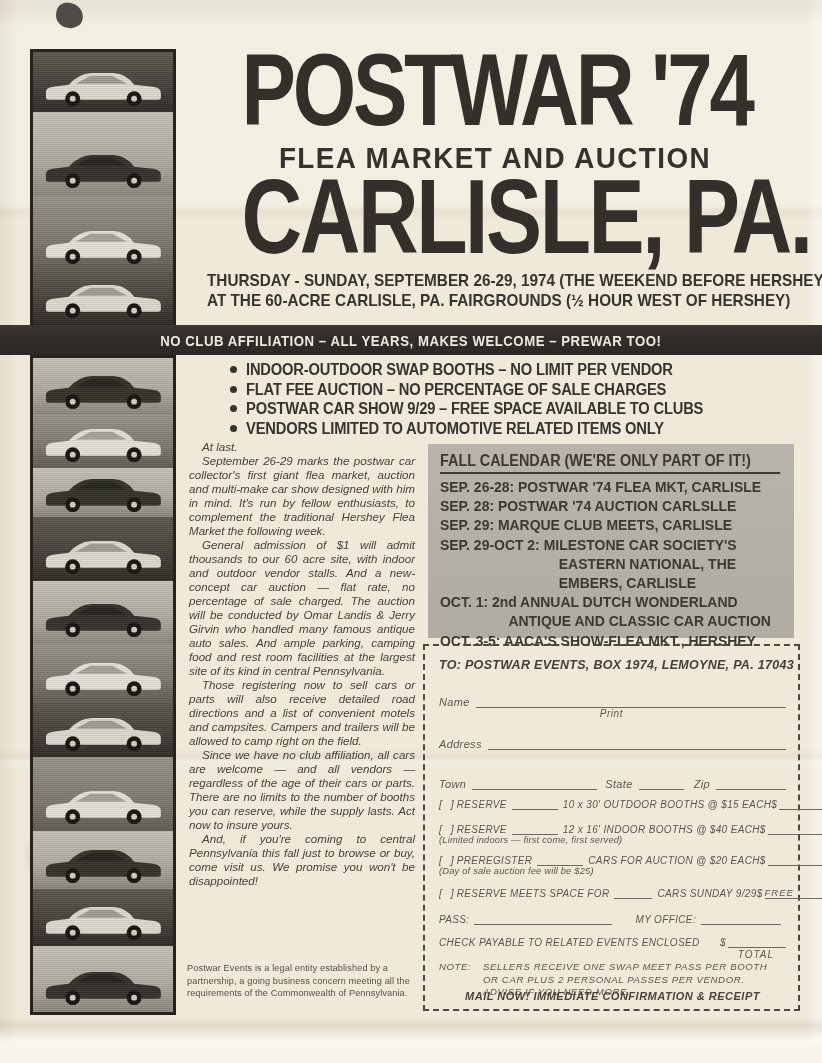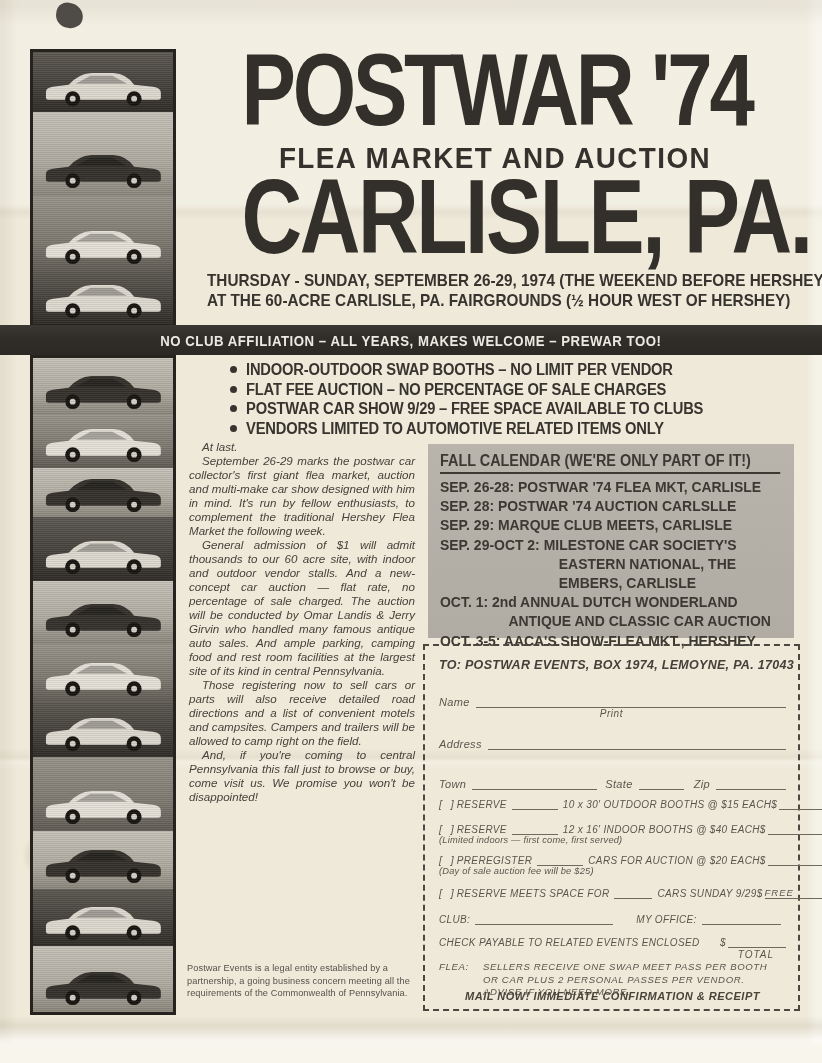--- a/index.html
+++ b/index.html
@@ -240,20 +240,21 @@
         <span class="dot"></span>
         <span class="bullet-text">VENDORS LIMITED TO AUTOMOTIVE RELATED ITEMS ONLY</span>
       </div>
   </div>
 
   <div class="abs bodycol">
     <p>At last.</p>
     <p>September 26-29 marks the postwar car collector's first giant flea market, auction and multi-make car show designed with him in mind. It's run by fellow enthusiasts, to complement the traditional Hershey Flea Market the following week.</p>
     <p>General admission of $1 will admit thousands to our 60 acre site, with indoor and outdoor vendor stalls. And a new-concept car auction — flat rate, no percentage of sale charged. The auction will be conducted by Omar Landis &amp; Jerry Girvin who handled many famous antique auto sales. And ample parking, camping food and rest room facilities at the largest site of its kind in central Pennsylvania.</p>
     <p>Those registering now to sell cars or parts will also receive detailed road directions and a list of convenient motels and campsites. Campers and trailers will be allowed to camp right on the field.</p>
+    <p>Since we have no club affiliation, all cars are welcome — and all vendors — regardless of the age of their cars or parts. There are no limits to the number of booths you can reserve, while the supply lasts. Act now to insure yours.</p>
     <p>And, if you're coming to central Pennsylvania this fall just to browse or buy, come visit us. We promise you won't be disappointed!</p>
   </div>
   <div class="abs legal">Postwar Events is a legal entity established by a partnership, a going business concern meeting all the requirements of the Commonwealth of Pennsylvania.</div>
 
   <div class="abs calendar">
     <div class="cal-title">FALL CALENDAR (WE'RE ONLY PART OF IT!)</div>
     <div class="cal-line">SEP. 26-28:  POSTWAR '74 FLEA MKT, CARLISLE</div>
     <div class="cal-line">SEP. 28:  POSTWAR '74 AUCTION CARLSLLE</div>
     <div class="cal-line">SEP. 29:  MARQUE CLUB MEETS, CARLISLE</div>
     <div class="cal-line">SEP. 29-OCT 2:  MILESTONE CAR SOCIETY'S</div>
@@ -328,36 +329,36 @@
       <span class="lbl">RESERVE MEETS SPACE FOR</span>
       <span class="blank w38"></span>
       <span>CARS SUNDAY 9/29</span>
       <span class="amt">
         <span class="cur">$</span>
         <span class="aline">FREE</span>
       </span>
     </div>
 
     <div class="abs f-row" style="top:267px">
-      <span>CLUB:</span>
+      <span>PASS:</span>
       <span class="blank w150" style="width:138px"></span>
       <span style="margin-left:18px">MY OFFICE:</span>
       <span class="blank" style="flex:1"></span>
     </div>
 
     <div class="abs f-row" style="top:290px">
       <span>CHECK PAYABLE TO RELATED EVENTS ENCLOSED</span>
       <span class="amt">
         <span class="cur">$</span>
         <span class="aline"></span>
         <span class="total-tag">TOTAL</span>
       </span>
     </div>
 
     <div class="abs f-note" style="top:315px">
-      <span class="nlbl">FLEA:</span>
+      <span class="nlbl">NOTE:</span>
       <span class="ntext">SELLERS RECEIVE ONE SWAP MEET PASS PER BOOTH OR CAR PLUS 2 PERSONAL PASSES PER VENDOR.  ADVISE IF YOU NEED MORE.</span>
     </div>
 
     <div class="abs f-mail">MAIL NOW! IMMEDIATE CONFIRMATION &amp; RECEIPT</div>
   </div>
 
 </div>
 
 </body></html>

